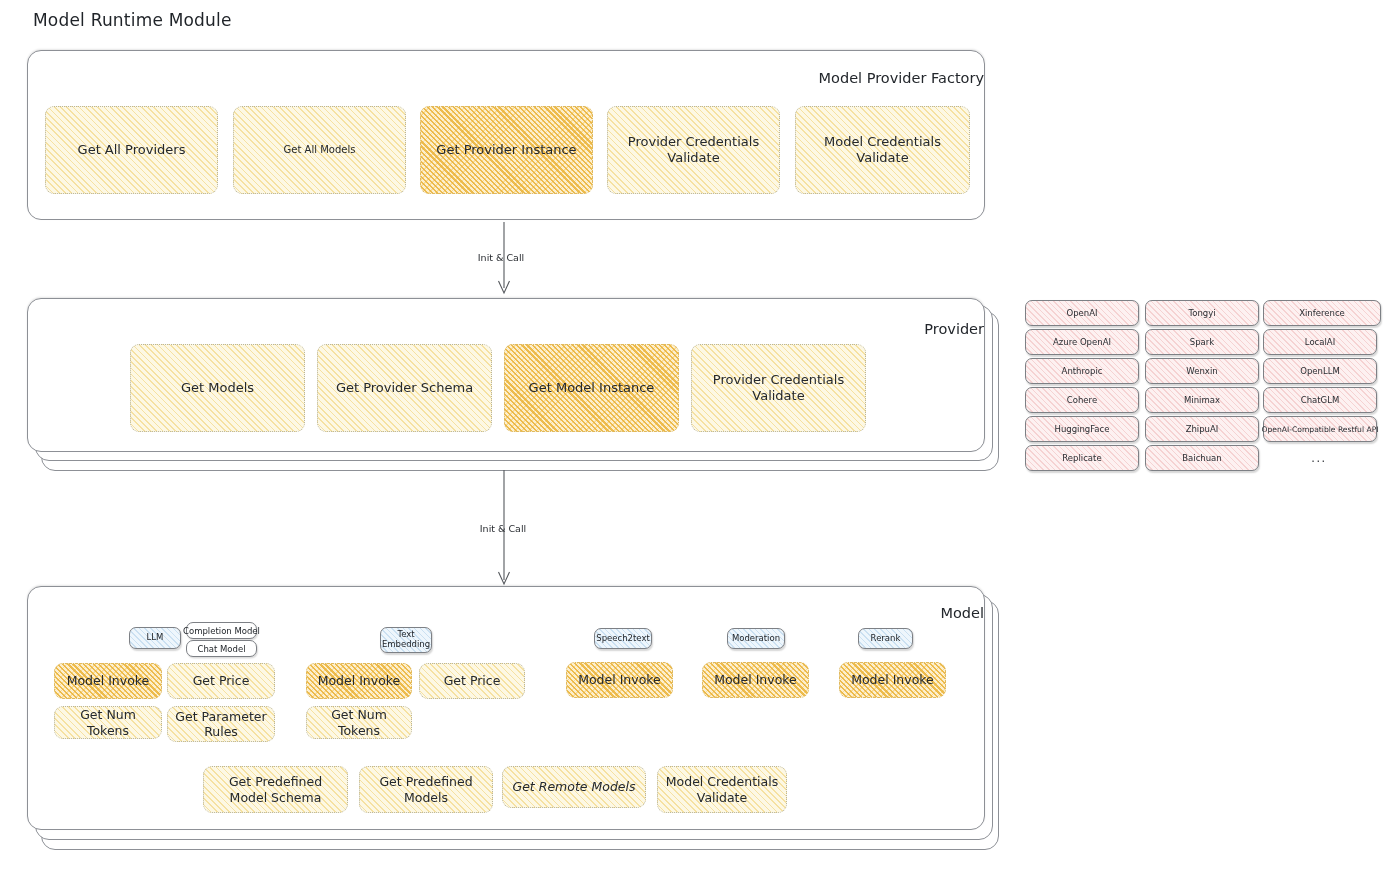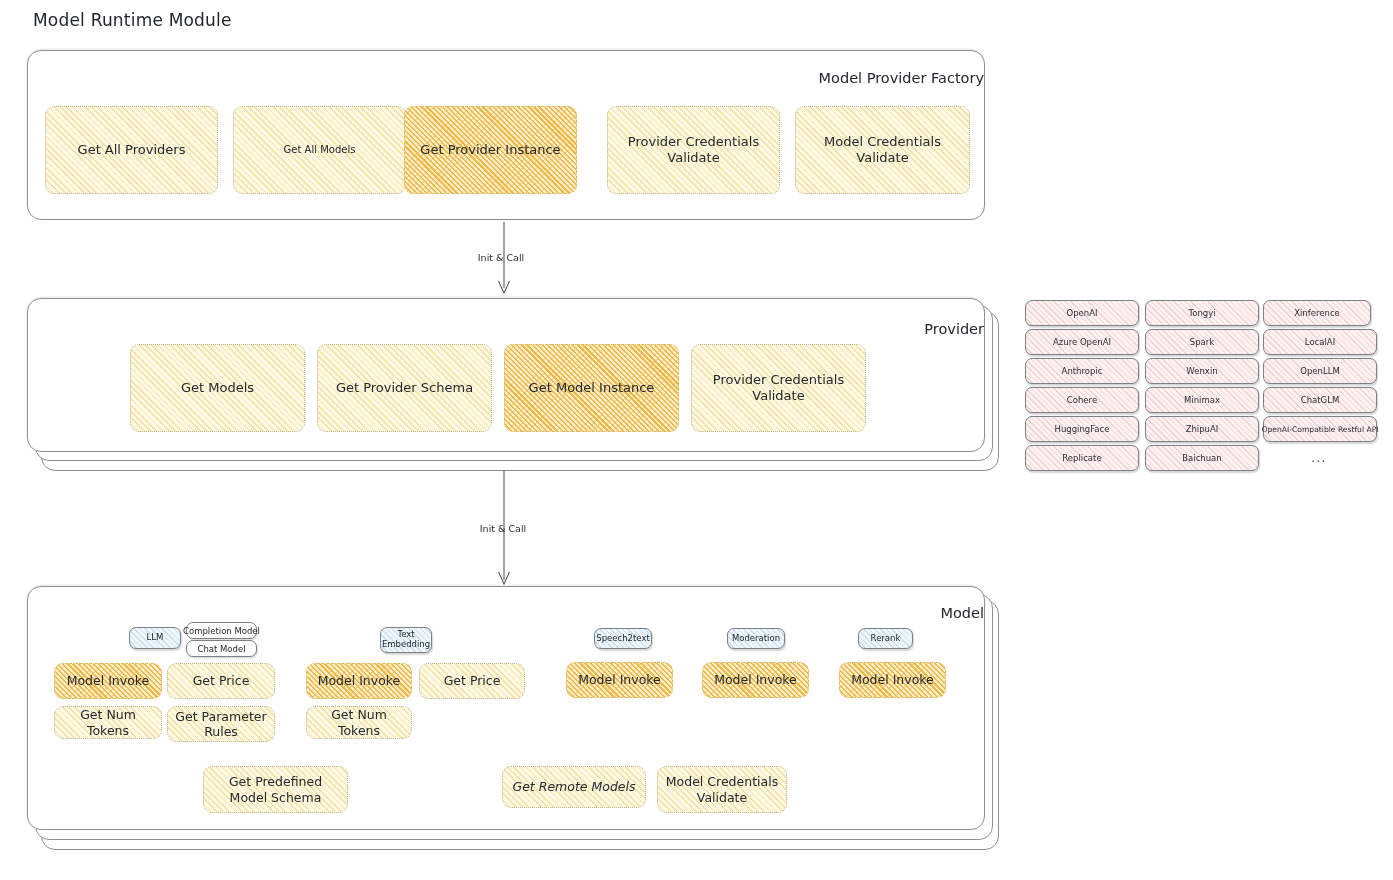--- a/index.html
+++ b/index.html
@@ -167,21 +167,21 @@
 
 <div id="canvas">
 
   <div class="page-title">Model Runtime Module</div>
 
   <div class="panel panel-shadow-top" style="left:27px; top:50px; width:958px; height:170px; z-index:2;">
     <div class="panel-title" style="top:19px;">Model Provider Factory</div>
   </div>
   <div class="fbox" style="left:45px; top:106px; width:173px; height:88px; font-size:13px; z-index:3;">Get All Providers</div>
   <div class="fbox" style="left:233px; top:106px; width:173px; height:88px; font-size:10px; z-index:3;">Get All Models</div>
-  <div class="fbox hl" style="left:404px; top:106px; width:173px; height:88px; font-size:13px; z-index:3;">Get Provider Instance</div>
+  <div class="fbox hl" style="left:420px; top:106px; width:173px; height:88px; font-size:13px; z-index:3;">Get Provider Instance</div>
   <div class="fbox" style="left:607px; top:106px; width:173px; height:88px; font-size:13px; z-index:3;">Provider Credentials Validate</div>
   <div class="fbox" style="left:795px; top:106px; width:175px; height:88px; font-size:13px; z-index:3;">Model Credentials Validate</div>
 
   <svg class="arrow" style="left:493px; top:222px; width:22px; height:75px;" viewBox="0 0 22 75">
     <line x1="11" y1="0" x2="11" y2="66" stroke="#55585d" stroke-width="1.1"></line>
     <path d="M5.5 59 L11 71 L16.5 59" fill="none" stroke="#55585d" stroke-width="1.1"></path>
   </svg>
   <div class="arrow-label" style="left:501px; top:252px;">Init &amp; Call</div>
 
   <div class="stack-layer" style="left:41px; top:311px; width:958px; height:160px;"></div>
@@ -201,21 +201,21 @@
   <div class="ppill" style="left:1025px; top:416px; width:114px; height:26px;">HuggingFace</div>
   <div class="ppill" style="left:1025px; top:445px; width:114px; height:26px;">Replicate</div>
 
   <div class="ppill" style="left:1145px; top:300px; width:114px; height:26px;">Tongyi</div>
   <div class="ppill" style="left:1145px; top:329px; width:114px; height:26px;">Spark</div>
   <div class="ppill" style="left:1145px; top:358px; width:114px; height:26px;">Wenxin</div>
   <div class="ppill" style="left:1145px; top:387px; width:114px; height:26px;">Minimax</div>
   <div class="ppill" style="left:1145px; top:416px; width:114px; height:26px;">ZhipuAI</div>
   <div class="ppill" style="left:1145px; top:445px; width:114px; height:26px;">Baichuan</div>
 
-  <div class="ppill" style="left:1263px; top:300px; width:108px; height:26px;">Xinference</div>
+  <div class="ppill" style="left:1263px; top:300px; width:118px; height:26px;">Xinference</div>
   <div class="ppill" style="left:1263px; top:329px; width:114px; height:26px;">LocalAI</div>
   <div class="ppill" style="left:1263px; top:358px; width:114px; height:26px;">OpenLLM</div>
   <div class="ppill" style="left:1263px; top:387px; width:114px; height:26px;">ChatGLM</div>
   <div class="ppill" style="left:1263px; top:416px; width:114px; height:26px; font-size:7.6px;">OpenAI-Compatible Restful API</div>
   <div class="ellipsis" style="left:1311px; top:450px;">...</div>
 
   <svg class="arrow" style="left:493px; top:470px; width:22px; height:118px;" viewBox="0 0 22 118">
     <line x1="11" y1="0" x2="11" y2="110" stroke="#55585d" stroke-width="1.1"></line>
     <path d="M5.5 102 L11 114 L16.5 102" fill="none" stroke="#55585d" stroke-width="1.1"></path>
   </svg>
@@ -244,16 +244,17 @@
 
   <div class="fbox hl" style="left:306px; top:663px; width:106px; height:36px; font-size:12.5px; z-index:3;">Model Invoke</div>
   <div class="fbox" style="left:419px; top:663px; width:106px; height:36px; font-size:12.5px; z-index:3;">Get Price</div>
   <div class="fbox" style="left:306px; top:706px; width:106px; height:33px; font-size:12.5px; z-index:3;">Get Num Tokens</div>
 
   <div class="fbox hl" style="left:566px; top:662px; width:107px; height:36px; font-size:12.5px; z-index:3;">Model Invoke</div>
   <div class="fbox hl" style="left:702px; top:662px; width:107px; height:36px; font-size:12.5px; z-index:3;">Model Invoke</div>
   <div class="fbox hl" style="left:839px; top:662px; width:107px; height:36px; font-size:12.5px; z-index:3;">Model Invoke</div>
 
   <div class="fbox" style="left:203px; top:766px; width:145px; height:47px; font-size:12.5px; z-index:3;">Get Predefined Model Schema</div>
+  <div class="fbox" style="left:359px; top:766px; width:134px; height:47px; font-size:12.5px; z-index:3;">Get Predefined Models</div>
   <div class="fbox" style="left:502px; top:766px; width:144px; height:42px; font-size:12.5px; z-index:3;font-style:italic;">Get Remote Models</div>
   <div class="fbox" style="left:657px; top:766px; width:130px; height:47px; font-size:12.5px; z-index:3;">Model Credentials Validate</div>
 
 </div>
 
 </body></html>

